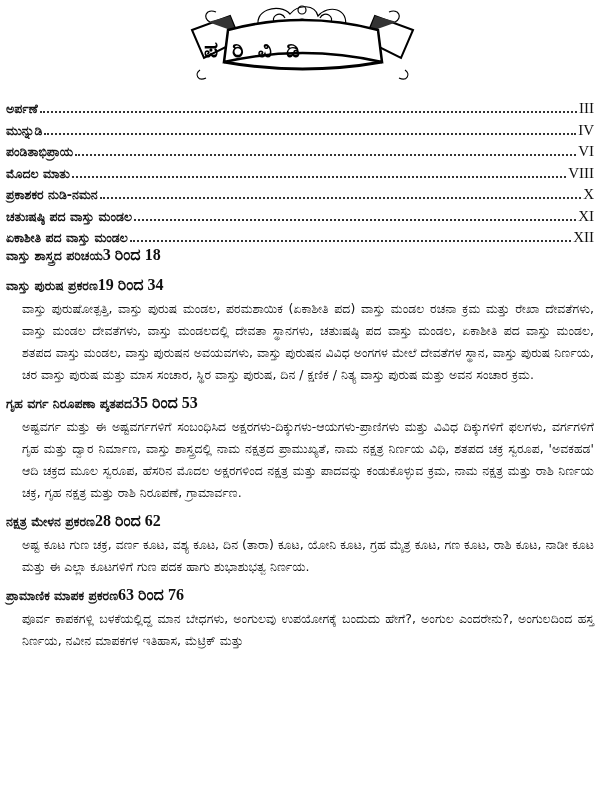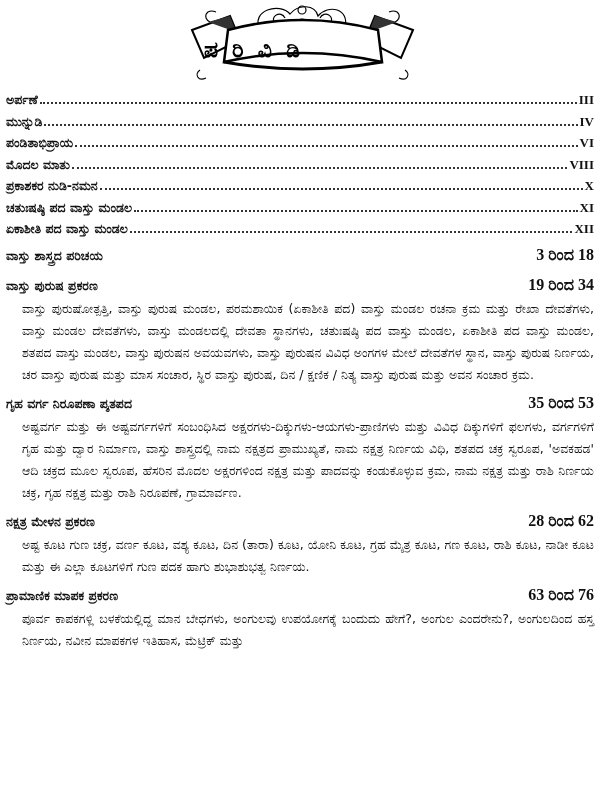--- a/index.html
+++ b/index.html
@@ -3,27 +3,27 @@
 <meta charset="utf-8">
 <style>
   html, body { margin: 0; padding: 0; background: #ffffff; }
   body { width: 600px; height: 805px; overflow: hidden; position: relative; color: #111; font-family: "DejaVu Sans", sans-serif; }
   .banner { position: absolute; left: 190px; top: 0; width: 225px; height: 88px; }
   .banner svg { width: 100%; height: 100%; }
   .banner-title { position: absolute; left: 0; right: 0; top: 38px; text-align: left; font-family: Liberation Mono, monospace; font-weight: bold; font-size: 22px; letter-spacing: 14px; color: #000; padding-left: 14px; }
 
   .front { position: absolute; left: 6px; top: 92px; width: 588px; }
   .front-row { display: flex; align-items: baseline; height: 21.5px; font-size: 12.5px; font-weight: bold; }
-  .front-row .label { white-space: nowrap; }
+  .front-row .label { white-space: nowrap; margin-top: 9px; }
   .front-row .dots { flex: 1; border-bottom: 2px dotted #333; margin: 0 2px 4px 2px; height: 0; }
-  .front-row .pg { font-family: "Liberation Serif", serif; font-weight: bold; font-size: 13px; }
+  .front-row .pg { font-family: "Liberation Serif", serif; font-weight: normal; font-size: 15px; }
 
   .chapters { position: absolute; left: 6px; top: 246px; width: 588px; }
   .chap { margin-bottom: 8px; }
-  .chap-head { display: flex; justify-content: space-between; align-items: baseline; height: 22px; }
+  .chap-head { display: flex; justify-content: flex-start; align-items: baseline; height: 22px; }
   .chap-title { font-size: 12.5px; font-weight: bold; }
   .chap-pages { font-family: Liberation Serif, serif; font-weight: bold; font-size: 16px; }
   .chap-body { margin-left: 16px; font-size: 12.5px; line-height: 22px; text-align: justify; }
 </style>
 </head>
 <body>
 
 <div class="banner">
   <svg viewBox="0 0 225 88">
     <g fill="none" stroke="#000" stroke-width="1.2">

